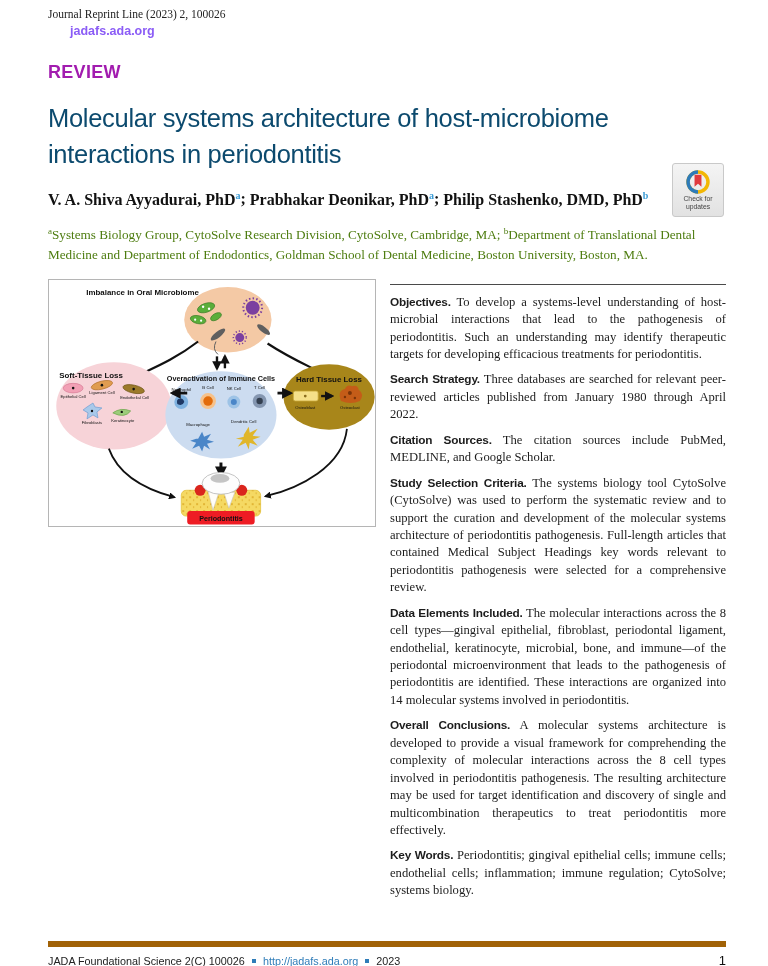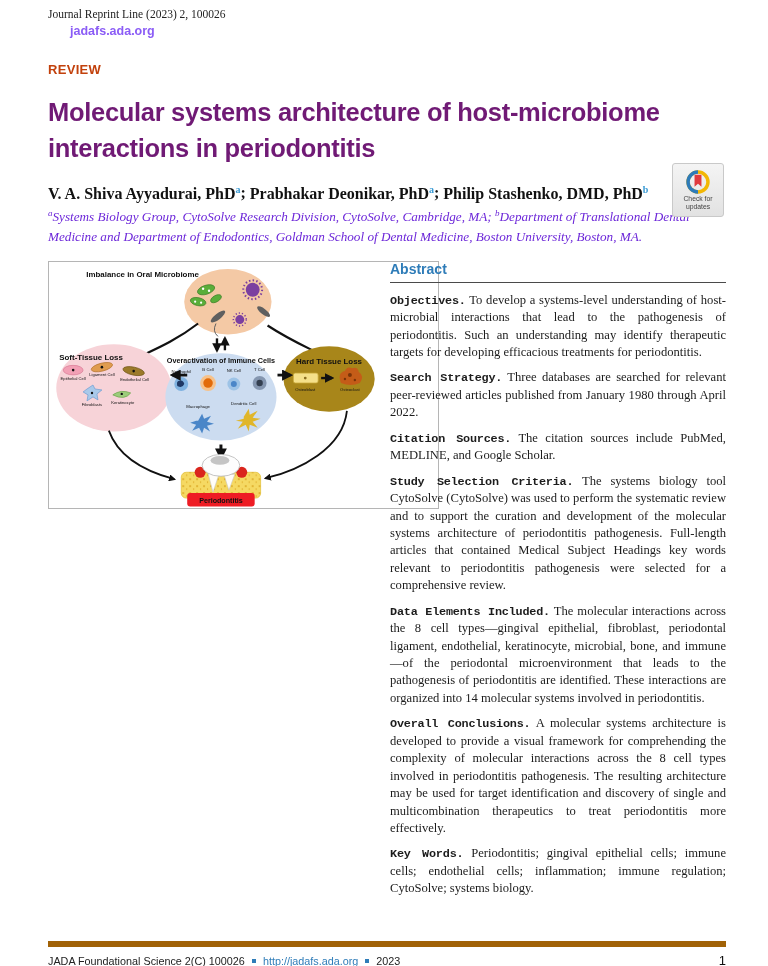--- a/index.html
+++ b/index.html
@@ -13,42 +13,42 @@
   .jfs-wrap { display:flex; align-items:flex-start; }
   .jfs { font-family:"Liberation Sans", sans-serif; font-weight:bold; font-size:58px; line-height:0.95; letter-spacing:-3px; color:#1a1a1a; }
   .sq-col { display:flex; flex-direction:column; gap:2px; margin:6px 0 0 6px; }
   .sq { width:11px; height:11px; border-radius:1px; position:relative; }
   .sq::after { content:""; position:absolute; left:3px; top:3px; width:5px; height:5px; background:rgba(255,255,255,.85); border-radius:1px; }
   .brand { font-family:"Liberation Sans", sans-serif; font-weight:bold; font-size:17px; line-height:1.1; color:#1e1e1e; margin:4px 0 0 5px; }
   .site-link { display:block; font-family:"Liberation Sans", sans-serif; font-weight:bold; font-size:12.5px; color:#8b5cf6; text-decoration:none; margin:4px 0 0 22px; }
   .ada { margin-left:auto; margin-top:12px; font-family:"Liberation Sans", sans-serif; font-weight:bold; font-size:40px; letter-spacing:0px; color:#3faa49; line-height:1; }
   .ada sup { font-size:12px; vertical-align:2px; }
 
-  .review { margin-top:24px; font-family:"Liberation Sans", sans-serif; font-weight:bold; font-size:13px; color:#c2410c; letter-spacing:.3px; }
-
-  .title { margin-top:17px; max-width:615px; font-family:"Liberation Sans", sans-serif; font-weight:bold; font-size:25.5px; line-height:1.42; color:#701a75; letter-spacing:-0.3px; }
+  .review { margin-top:24px; font-family:"Liberation Sans", sans-serif; font-weight:bold; font-size:18px; color:#a21caf; letter-spacing:.3px; }
+
+  .title { margin-top:17px; max-width:615px; font-family:"Liberation Sans", sans-serif; font-weight:normal; font-size:25.5px; line-height:1.42; color:#0c4a6e; letter-spacing:-0.3px; }
 
   .badge { position:absolute; right:44px; top:163px; width:52px; height:54px; background:linear-gradient(#f4f4f4,#e2e2e2); border:1px solid #c9c9c9; border-radius:3px; display:flex; flex-direction:column; align-items:center; justify-content:center; cursor:pointer; }
   .badge-txt { font-family:"Liberation Sans", sans-serif; font-size:6.8px; color:#444; line-height:1.25; text-align:center; }
 
   .authors { margin-top:17px; font-family:Liberation Serif, serif; font-weight:bold; font-size:16px; color:#111; }
   .authors sup { color:#3a9bd5; font-size:10px; }
 
-  .affil { margin-top:4px; font-style:italic; font-size:13.2px; line-height:1.5; color:#6d28d9; max-width:680px; }
+  .affil { margin-top:16px; font-size:13.2px; line-height:1.5; color:#4d7c0f; max-width:680px; }
   .affil sup { font-size:9px; }
 
   .cols { display:flex; margin-top:14px; gap:10px; }
   .figcol { width:332px; flex:0 0 332px; }
-  .figbox { width:391px; height:248px; border:1px solid #b5b5b5; background:#fff; }
+  .figbox { width:328px; height:248px; border:1px solid #b5b5b5; background:#fff; }
   .abscol { width:336px; flex:1; }
 
   .abs-head { font-family:"Liberation Sans", sans-serif; font-weight:bold; font-size:14px; color:#2e7cb8; }
   .abs-rule { border:none; border-top:1.6px solid #4a4a4a; margin:5px 0 9px 0; }
   .abs p { font-size:12.6px; line-height:1.385; text-align:justify; margin-bottom:8px; color:#1c1c1c; }
-  .lead { font-family:Liberation Mono, monospace; font-weight:bold; font-size:11.8px; letter-spacing:-0.2px; }
+  .lead { font-family:Liberation Sans, sans-serif; font-weight:bold; font-size:11.8px; letter-spacing:-0.2px; }
 
   .footer { position:absolute; left:48px; right:42px; top:941px; border-top:6px solid #a16207; padding-top:6px; display:flex; align-items:center; font-family:"Liberation Sans", sans-serif; font-size:10.8px; color:#222; }
   .footer a { color:#2e7cb8; text-decoration:none;text-align:right; }
   .bullet { display:inline-block; width:4px; height:4px; background:#2e7cb8; margin:0 7px; }
   .pageno { margin-left:auto; font-size:13px; color:#111; }
 
   figure svg text { font-family:"Liberation Sans", sans-serif; fill:#111; }
 </style>
 </head>
 <body>
@@ -188,21 +188,20 @@
             <ellipse cx="172" cy="200" rx="9.5" ry="4.5" fill="#c4c4c4"></ellipse>
           </g>
 
           <rect x="139" y="233" width="68" height="13.5" rx="3" fill="#ee1c24"></rect>
           <text x="173" y="242.8" font-size="7.2" font-weight="bold" fill="#fff" text-anchor="middle">Periodontitis</text>
         </svg>
       </figure>
     </div>
 
     <div class="abscol abs">
-      <div class="abs-head">Abstract</div>
       <hr class="abs-rule">
       <p><span class="lead">Objectives.</span><span> To develop a systems-level understanding of host-microbial interactions that lead to the pathogenesis of periodontitis. Such an understanding may identify therapeutic targets for developing efficacious treatments for periodontitis.</span></p>
       <p><span class="lead">Search Strategy.</span><span> Three databases are searched for relevant peer-reviewed articles published from January 1980 through April 2022.</span></p>
       <p><span class="lead">Citation Sources.</span><span> The citation sources include PubMed, MEDLINE, and Google Scholar.</span></p>
       <p><span class="lead">Study Selection Criteria.</span><span> The systems biology tool CytoSolve (CytoSolve) was used to perform the systematic review and to support the curation and development of the molecular systems architecture of periodontitis pathogenesis. Full-length articles that contained Medical Subject Headings key words relevant to periodontitis pathogenesis were selected for a comprehensive review.</span></p>
       <p><span class="lead">Data Elements Included.</span><span> The molecular interactions across the 8 cell types—gingival epithelial, fibroblast, periodontal ligament, endothelial, keratinocyte, microbial, bone, and immune—of the periodontal microenvironment that leads to the pathogenesis of periodontitis are identified. These interactions are organized into 14 molecular systems involved in periodontitis.</span></p>
       <p><span class="lead">Overall Conclusions.</span><span> A molecular systems architecture is developed to provide a visual framework for comprehending the complexity of molecular interactions across the 8 cell types involved in periodontitis pathogenesis. The resulting architecture may be used for target identification and discovery of single and multicombination therapeutics to treat periodontitis more effectively.</span></p>
       <p><span class="lead">Key Words.</span><span> Periodontitis; gingival epithelial cells; immune cells; endothelial cells; inflammation; immune regulation; CytoSolve; systems biology.</span></p>
 
     </div>

